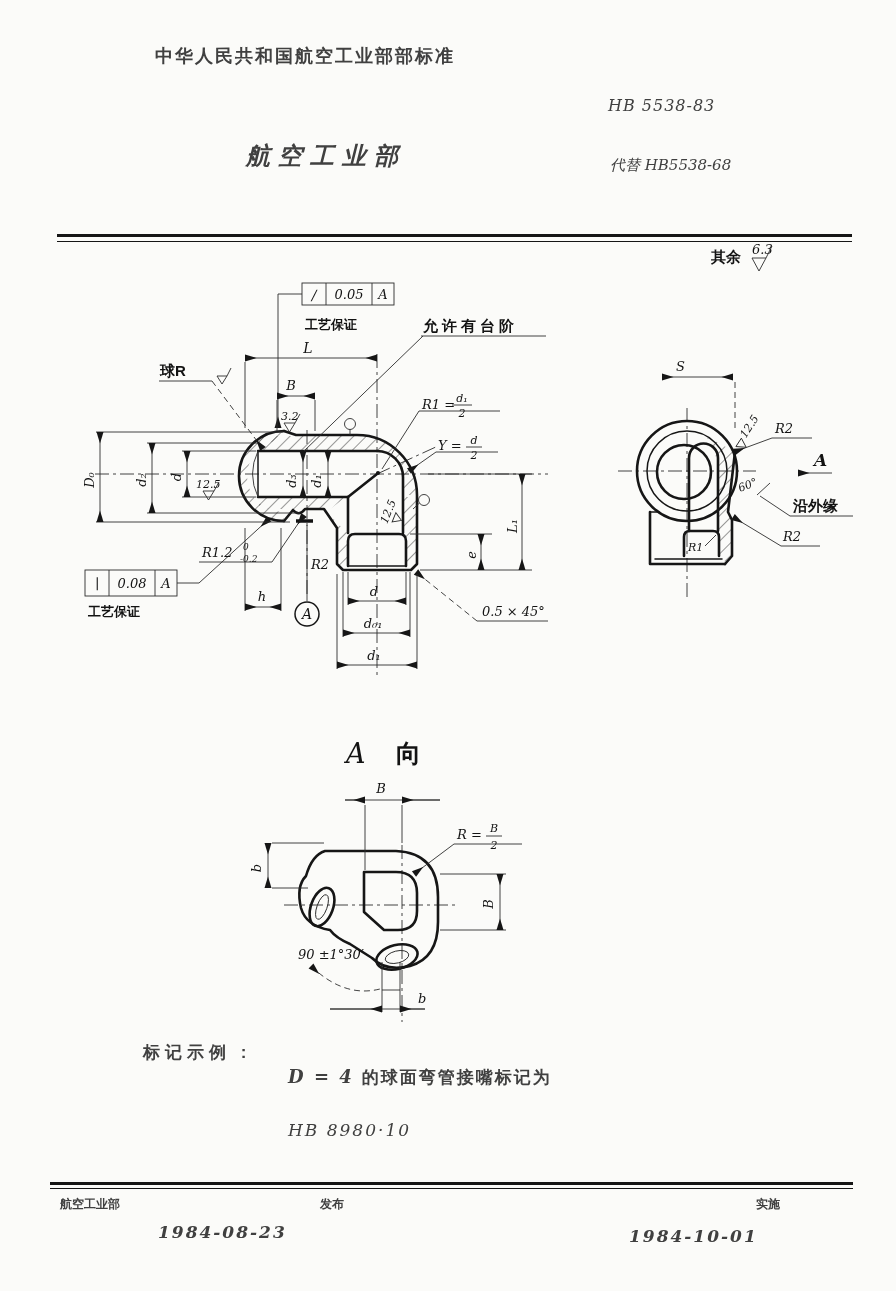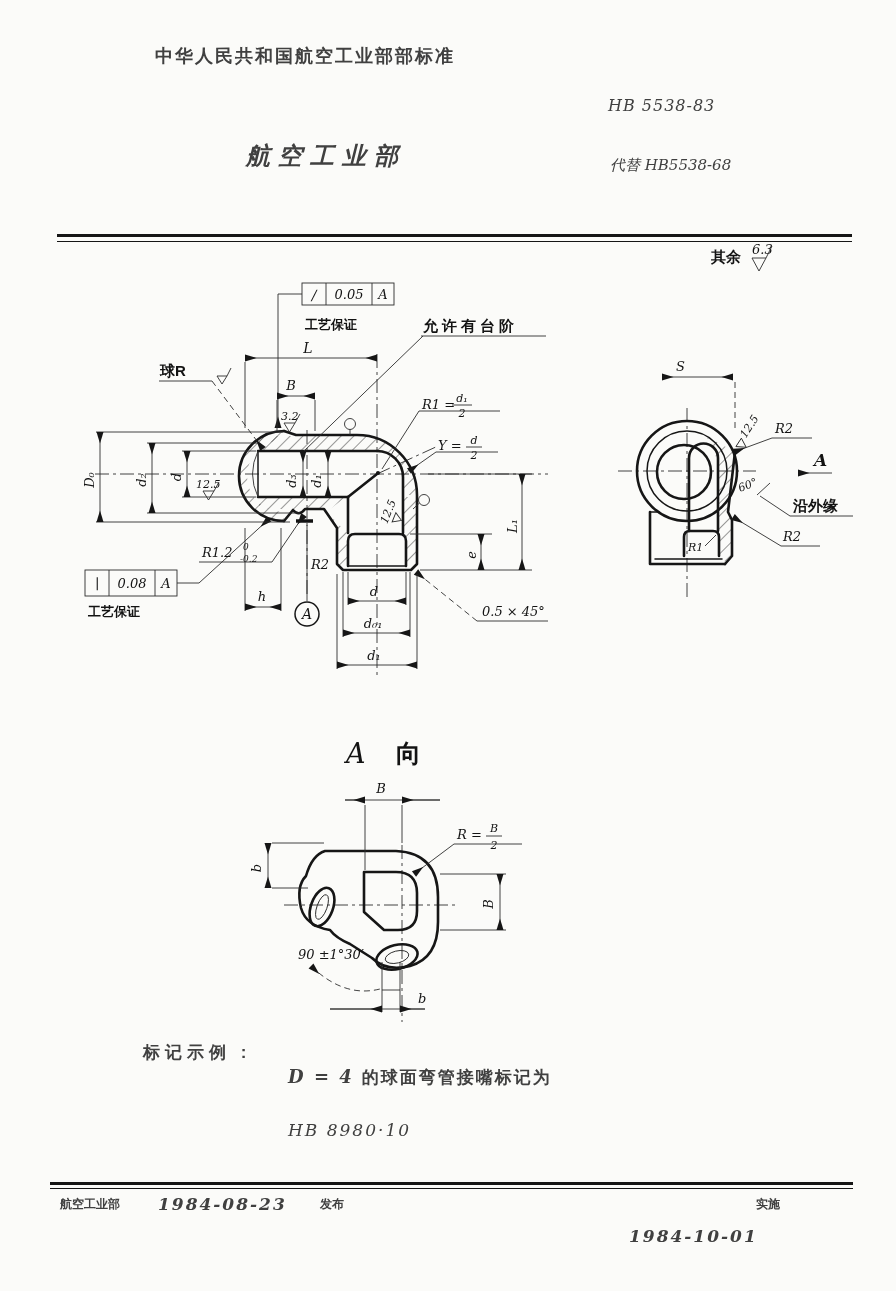--- a/index.html
+++ b/index.html
@@ -357,18 +357,18 @@
 
   <div class="abs ex-label">标记示例 :</div>
   <div class="abs ex-main">
     <span class="code">D = 4</span><span>的球面弯管接嘴标记为</span>
   </div>
   <div class="abs ex-des">HB 8980·10</div>
 
   <div class="abs rule" style="top:1182px;left:50px;width:803px;"></div>
   <div class="abs rule2" style="top:1188px;left:50px;width:803px;"></div>
   <div class="abs ft" style="left:60px;">航空工业部</div>
-  <div class="abs ft-date" style="left:158px;">1984-08-23</div>
+  <div class="abs ft-date" style="left:158px;margin-top:28px;">1984-08-23</div>
   <div class="abs ft" style="left:320px;">发布</div>
   <div class="abs ft-date" style="left:629px;margin-top:32px;">1984-10-01</div>
   <div class="abs ft" style="left:756px;">实施</div>
 
 </div>
 
 </body></html>

